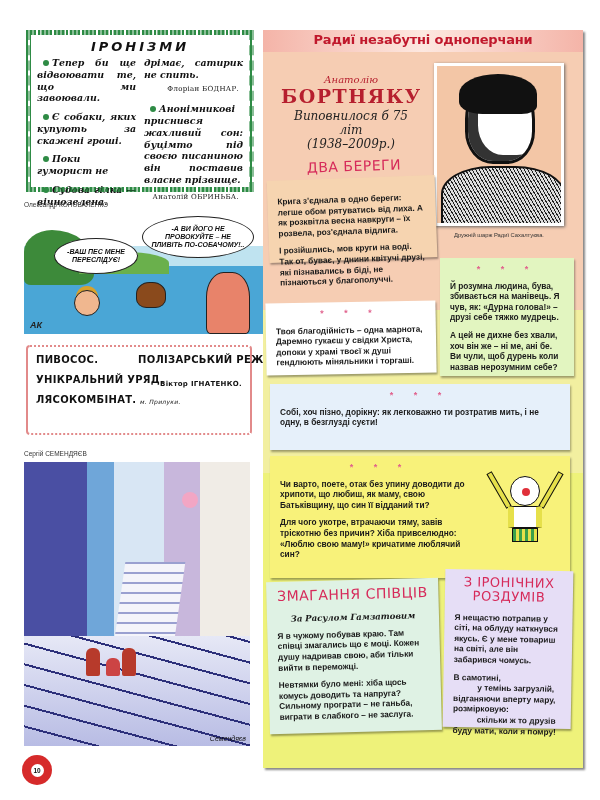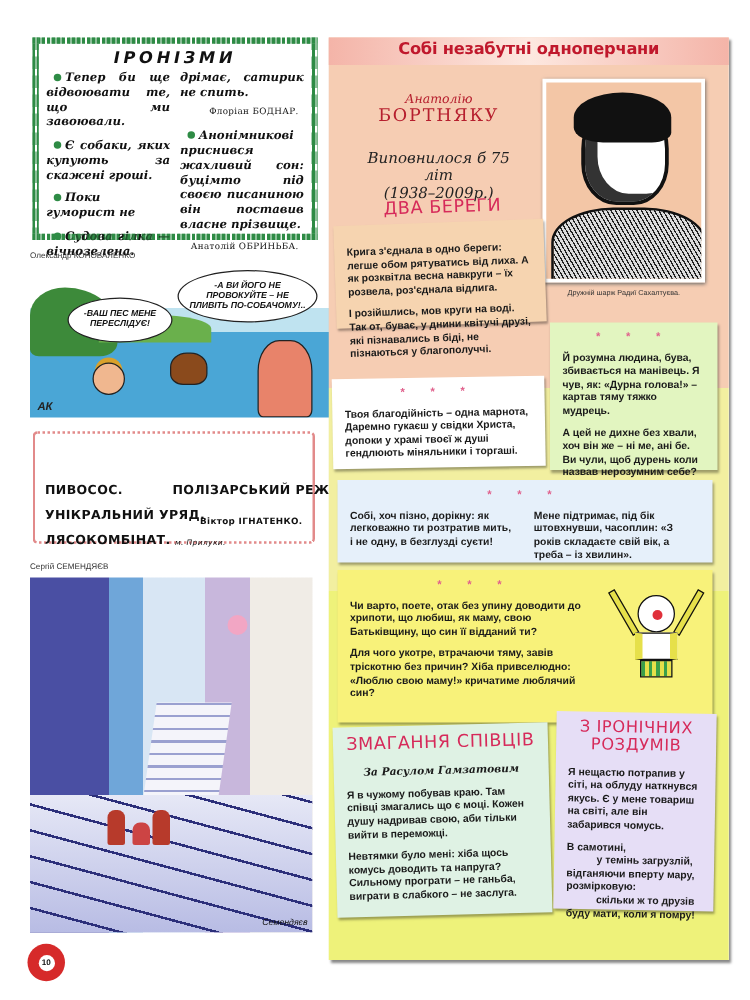--- a/index.html
+++ b/index.html
@@ -49,21 +49,21 @@
     .swimmer-dog { position: absolute; left: 112px; top: 70px; width: 30px; height: 26px; border-radius: 45% 45% 35% 35%; background: #8a4a1c; border: 1.5px solid #222; }
     .swimmer-man { position: absolute; left: 182px; top: 60px; width: 44px; height: 62px; border-radius: 40% 40% 10% 10%; background: #e8836a; border: 1.5px solid #222; }
     .cartoon1 .sig { position: absolute; left: 6px; bottom: 4px; font-size: 9px; font-weight: bold; font-style: italic; color: #222; }
 
     .opysky {
       position: absolute; left: 26px; top: 345px; width: 226px; height: 90px;
       border: 2px solid #e28a8a; border-radius: 4px; background: #fff;
       border-style: dotted solid; padding: 5px 8px;
     }
     .opysky h2 { text-align: center; font-size: 13px; font-weight: bold; letter-spacing: .5px; margin-bottom: 6px; }
-    .opysky .grid { position: relative; height: 62px; font-size: 10px; font-weight: bold; letter-spacing: .3px; font-family: "DejaVu Sans", sans-serif; margin-top: 33px; }
+    .opysky .grid { position: relative; height: 62px; font-size: 10px; font-weight: bold; letter-spacing: .3px; font-family: "DejaVu Sans", sans-serif; }
     .opysky .grid span { position: absolute; white-space: nowrap; }
     .opysky .w1 { left: 0; top: 2px; }
     .opysky .w2 { left: 102px; top: 2px; }
     .opysky .w3 { left: 0; top: 22px; }
     .opysky .w4 { left: 0; top: 42px; }
     .opysky .au { right: 0; top: 28px; font-size: 7px; }
     .opysky .loc { left: 104px; top: 46px; font-size: 6px; font-style: italic; font-weight: normal; }
 
     .cartoon2 {
       position: absolute; left: 24px; top: 462px; width: 226px; height: 284px;
@@ -98,22 +98,22 @@
       background: linear-gradient(#f6cdb3 0 38%, #f2efa0 38% 60%, #eef27a 60% 100%);
       box-shadow: 2px 2px 2px #888;
     }
     .right-panel .band-top { position: absolute; left: 0; top: 0; width: 100%; height: 22px; background: linear-gradient(90deg, #f4b4a8, #fde8e0 50%, #f4b4a8); }
     .section-title {
       position: absolute; left: 0; top: 2px; width: 100%; text-align: center;
       font-size: 13px; font-weight: bold; color: #c0182c; font-family: "DejaVu Sans", sans-serif; letter-spacing: -.2px;
     }
     .dedication { position: absolute; left: 18px; top: 44px; width: 140px; text-align: center; font-family: "DejaVu Serif", serif; }
     .dedication .d1 { font-size: 10px; color: #b61f2e; font-style: italic; }
-    .dedication .d2 { font-size: 14px; color: #b61f2e; letter-spacing: 1.5px; font-weight: normal; }
-    .dedication .d3 { font-size: 12px; font-style: italic; color: #222; margin-top: 18px; }
+    .dedication .d2 { font-size: 19px; color: #b61f2e; letter-spacing: 1.5px; font-weight: bold; }
+    .dedication .d3 { font-size: 12px; font-style: italic; color: #222; margin-top: 2px; }
     .dedication .d4 { font-size: 12px; font-style: italic; color: #222; }
 
     .portrait {
       position: absolute; left: 434px; top: 63px; width: 130px; height: 163px;
       background: #f3c6a6; border: 3px solid #fff; box-shadow: 1px 1px 3px #666; overflow: hidden;
     }
     .portrait .head { position: absolute; left: 28px; top: 16px; width: 70px; height: 82px; border-radius: 45% 45% 40% 40%; background: #fff; border: 3px solid #111; box-shadow: inset 10px -6px 0 #333; }
     .portrait .hair { position: absolute; left: 22px; top: 8px; width: 78px; height: 40px; border-radius: 50% 50% 20% 30%; background: #111; }
     .portrait .body { position: absolute; left: 4px; top: 100px; width: 124px; height: 70px; border-radius: 40% 40% 0 0; background: repeating-linear-gradient(60deg, #222 0 1px, #ddd 1px 3px); border: 2px solid #111; }
     .portrait-caption { position: absolute; left: 434px; top: 232px; width: 130px; text-align: center; font-size: 5.8px; color: #333; }
@@ -207,21 +207,21 @@
   </div>
   <div class="sig">Семендяєв</div>
 </figure>
 
 <div class="page-logo">
   <span>10</span>
 </div>
 
 <section class="right-panel">
   <div class="band-top"></div>
-  <div class="section-title">Собі незабутні одноперчани</div>
+  <div class="section-title">Радиї незабутні одноперчани</div>
   <div class="dedication">
     <div class="d1">Анатолію</div>
     <div class="d2">БОРТНЯКУ</div>
     <div class="d3">Виповнилося б 75 літ</div>
     <div class="d4">(1938–2009р.)</div>
   </div>
 </section>
 
 <figure class="portrait">
   <div class="body"></div>
@@ -231,34 +231,33 @@
 <div class="portrait-caption">Дружній шарж Радиї Сахалтуєва.</div>
 
 <div class="note-title" style="position:absolute; left:270px; top:158px; width:168px; transform:rotate(-2deg);">ДВА БЕРЕГИ</div>
 <article class="note n-dva">
   <p>Крига з'єднала в одно береги: легше обом рятуватись від лиха. А як розквітла весна навкруги – їх розвела, роз'єднала відлига.</p>
   <p>І розійшлись, мов круги на воді. Так от, буває, у днини квітучі друзі, які пізнавались в біді, не пізнаються у благополуччі.</p>
 </article>
 
 <article class="note n-rozumna">
   <div class="stars">* * *</div>
-  <p>Й розумна людина, бува, збивається на манівець. Я чув, як: «Дурна голова!» – картав тяму тяжко мудрець.</p>
+  <p>Й розумна людина, бува, збивається на манівець. Я чув, як: «Дурна голова!» – друзі себе тяжко мудрець.</p>
   <p>А цей не дихне без хвали, хоч він же – ні ме, ані бе. Ви чули, щоб дурень коли назвав нерозумним себе?</p>
 </article>
 
 <article class="note n-blago">
   <div class="stars">* * *</div>
   <p>Твоя благодійність – одна марнота, Даремно гукаєш у свідки Христа, допоки у храмі твоєї ж душі гендлюють міняльники і торгаші.</p>
 </article>
 
 <article class="note n-sobi">
   <div class="stars">* * *</div>
   <div class="two">
     <p>Собі, хоч пізно, дорікну: як легковажно ти розтратив мить, і не одну, в безглузді суєти!</p>
-    <p>Мене підтримає, під бік штовхнувши, часоплин: «З років складаєте свій вік, а треба – із хвилин».</p>
   </div>
 </article>
 
 <article class="note n-chy">
   <div class="stars" style="width:200px">* * *</div>
   <div class="text">
     <p>Чи варто, поете, отак без упину доводити до хрипоти, що любиш, як маму, свою Батьківщину, що син її відданий ти?</p>
     <p>Для чого укотре, втрачаючи тяму, завів тріскотню без причин? Хіба привселюдно: «Люблю свою маму!» кричатиме люблячий син?</p>
   </div>
   <div class="clown">

